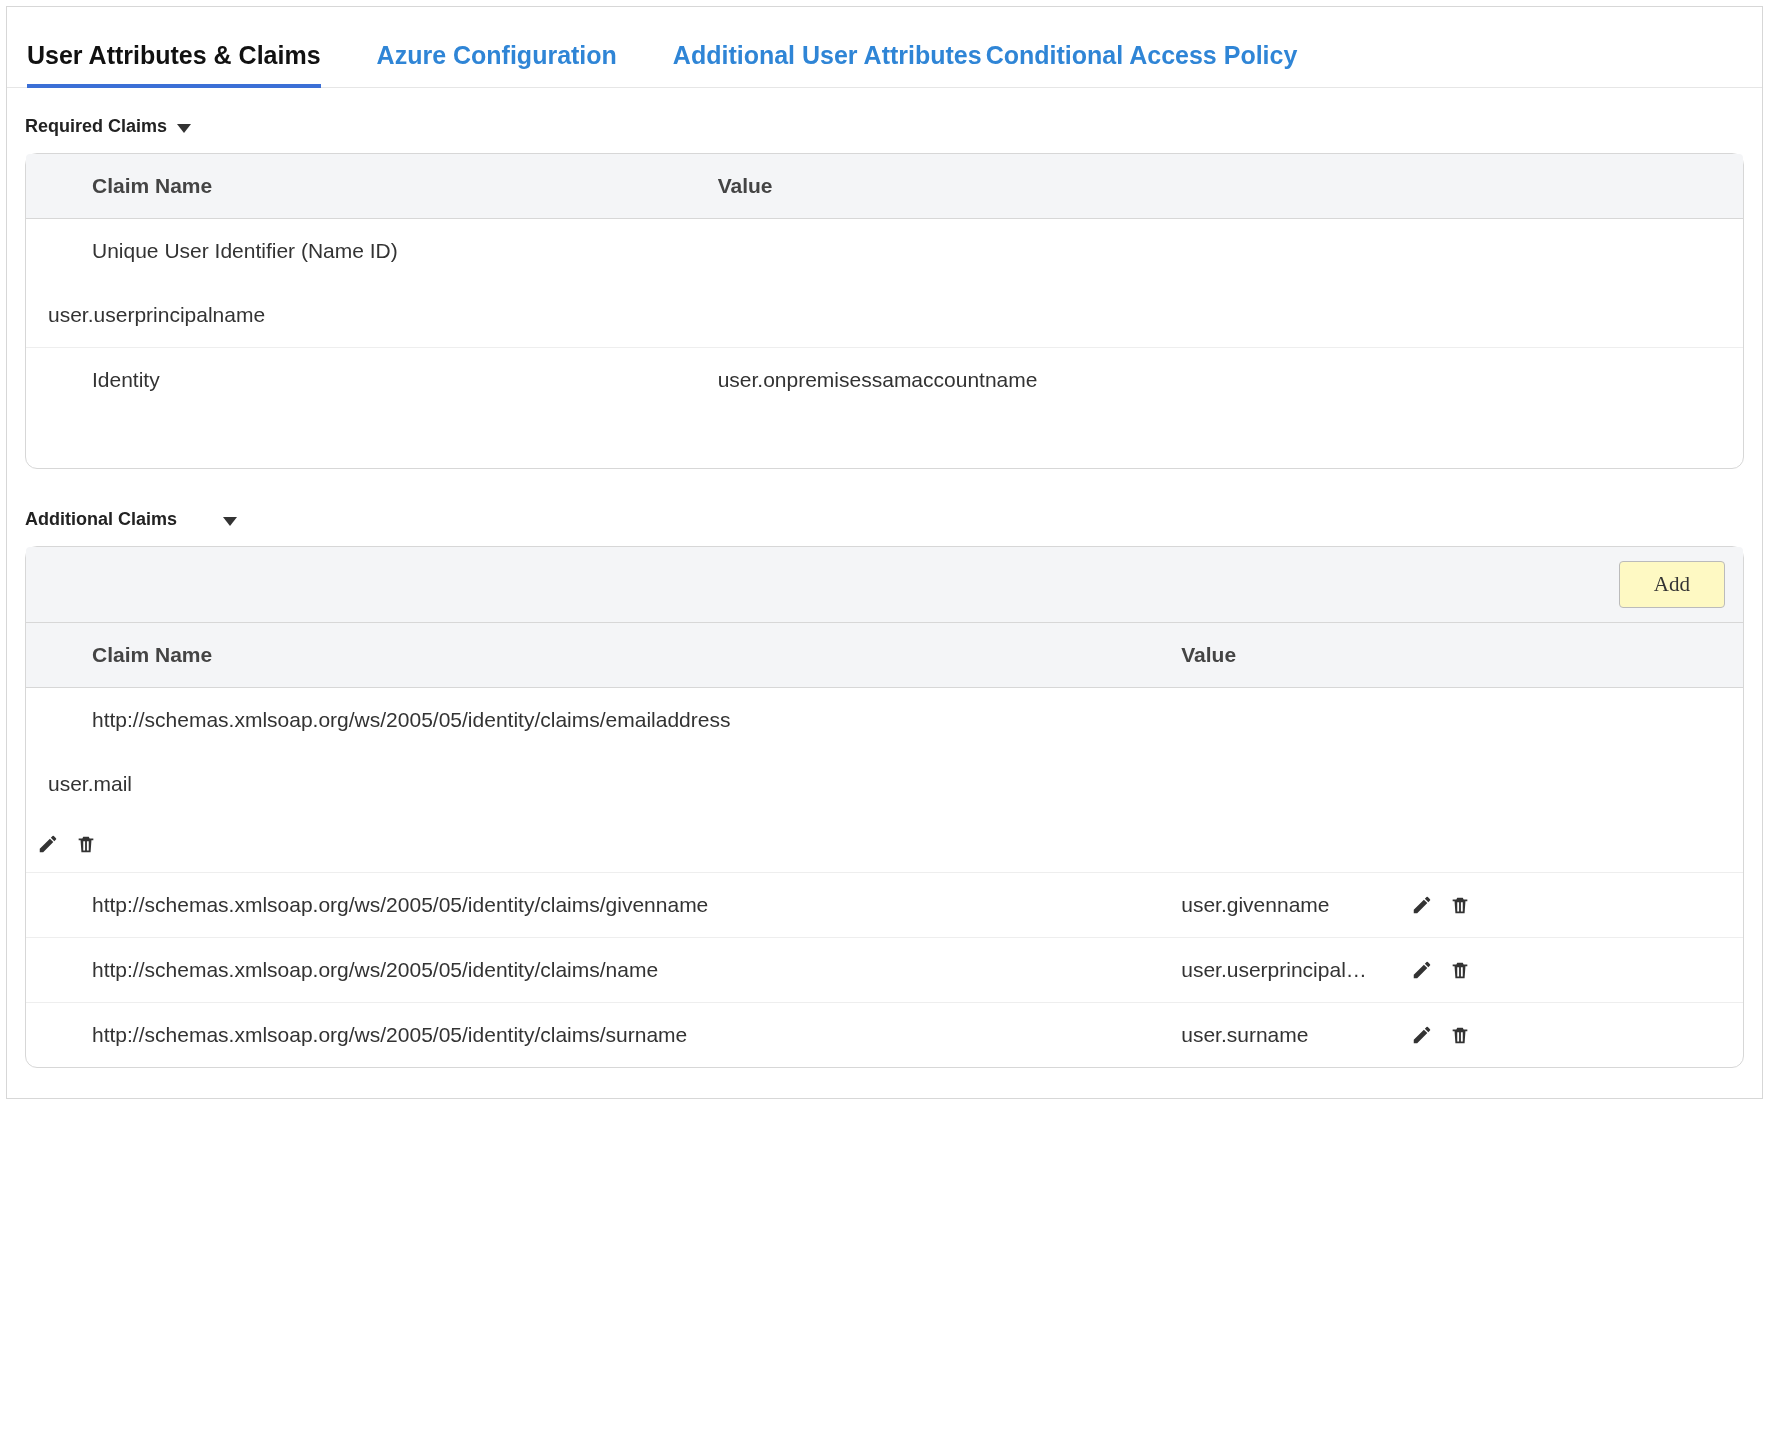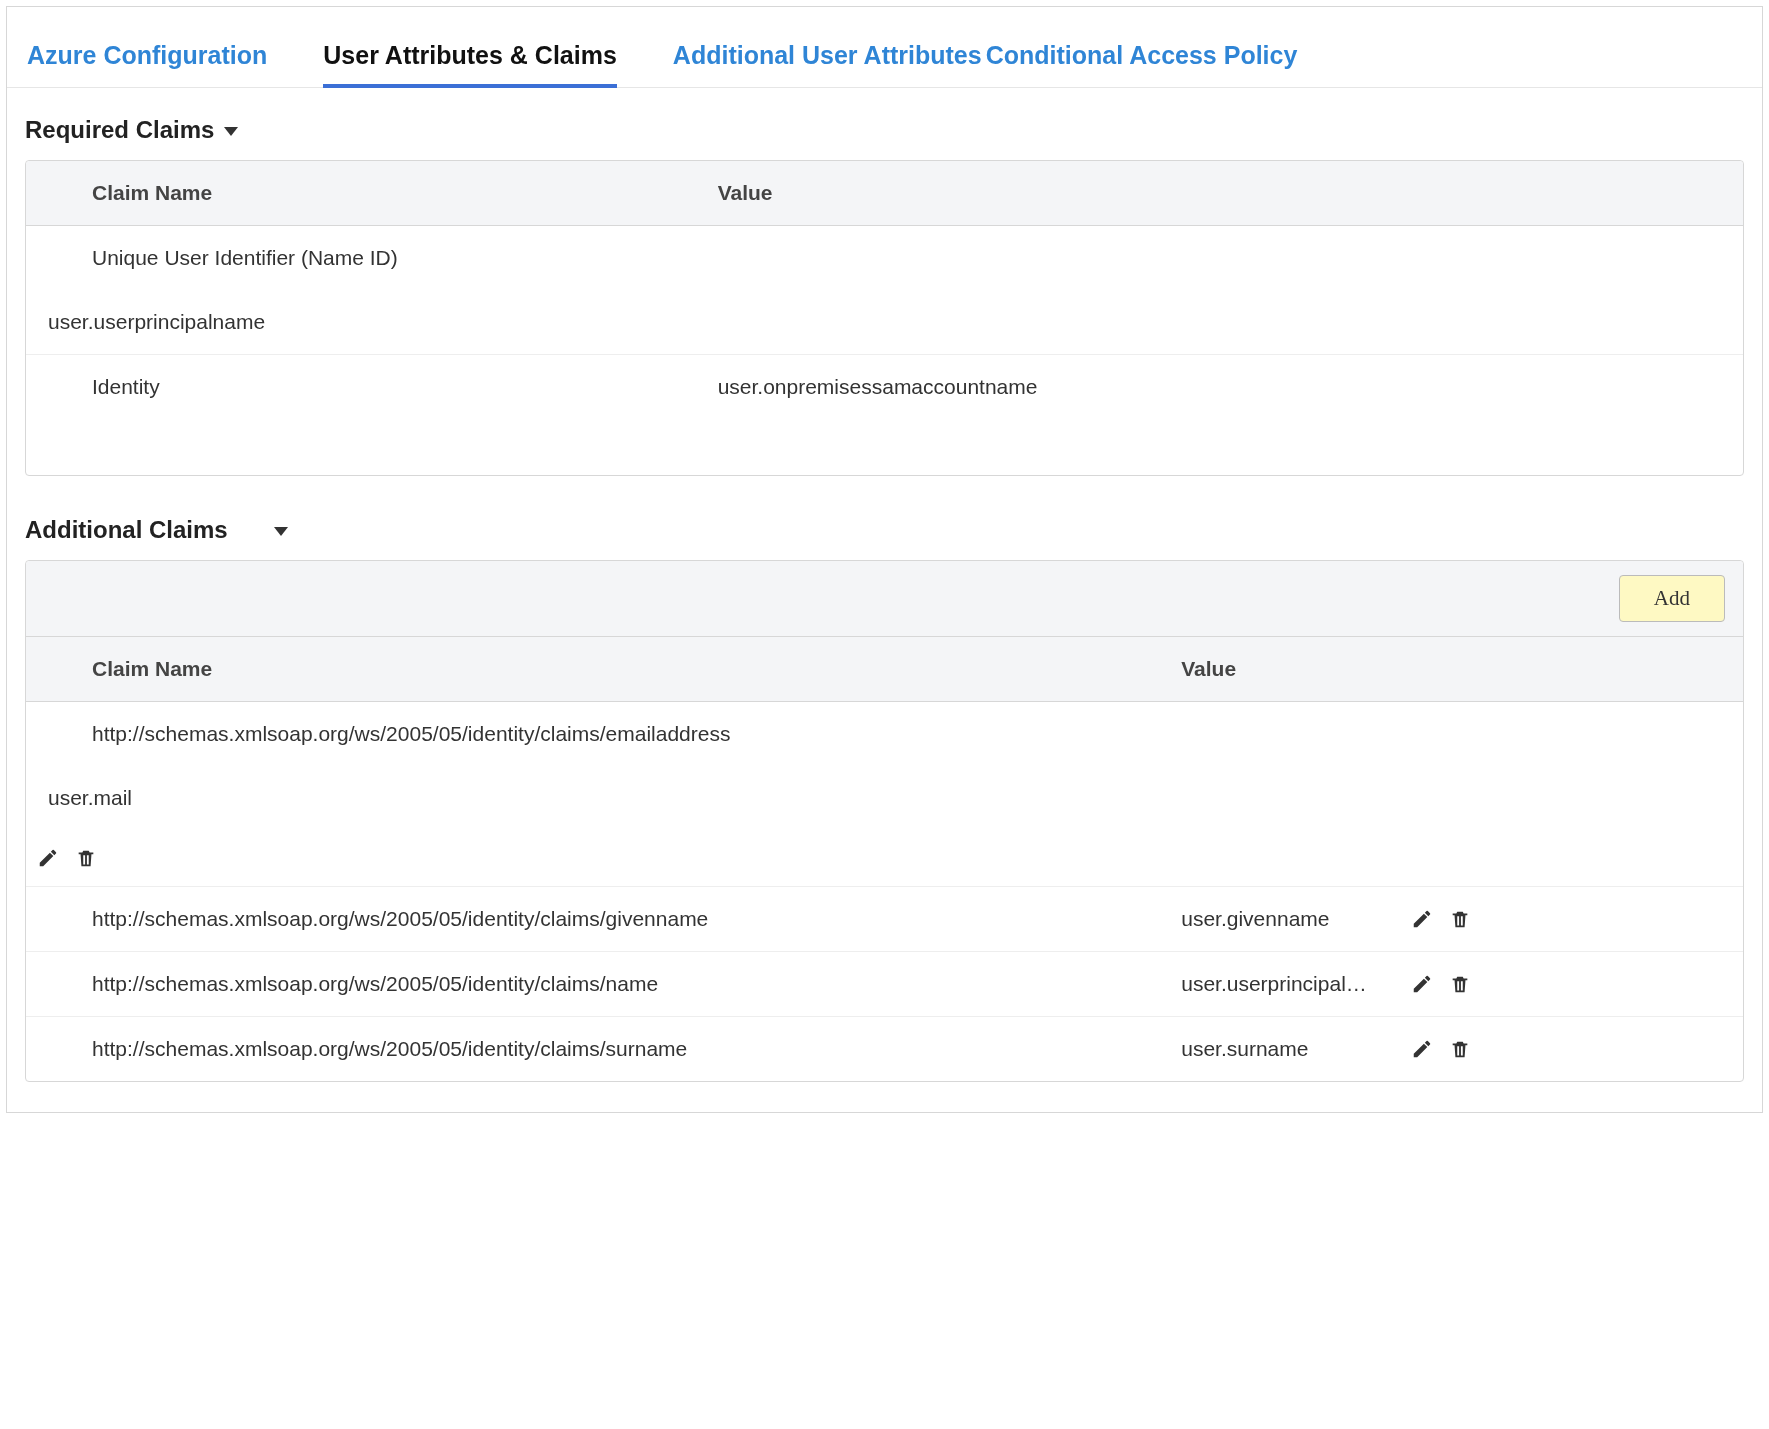--- a/index.html
+++ b/index.html
@@ -43,36 +43,36 @@
     font-size: 25px;
     font-weight: 700;
     color: #2f85d6;
     cursor: pointer;
     white-space: nowrap;
   }
   .section-header {
     display: flex;
     align-items: center;
     gap: 10px;
-    font-size: 24px;
+    font-size: 18px;
     font-weight: 700;
     color: #222;
     margin: 28px 18px 16px 18px;
   }
   .caret {
     width: 0; height: 0;
     border-left: 7px solid transparent;
     border-right: 7px solid transparent;
     border-top: 9px solid #333;
     margin-top: 3px;
   }
   .table-wrap {
     margin: 0 18px;
     border: 1px solid #d7d7d7;
-    border-radius: 4px;
+    border-radius: 12px;
     background: #fff;
   }
   .thead {
     display: flex;
     background: #f4f5f7;
     border-bottom: 1px solid #d7d7d7;
     border-radius: 4px 4px 0 0;
   }
   .cell {
     font-size: 21px;
@@ -126,22 +126,22 @@
     color: #333;
   }
   .icon-btn svg { width: 22px; height: 22px; fill: #333; }
 </style>
 </head>
 <body>
 
 <div class="frame">
 
   <div class="tabs">
+    <div class="tab active">User Attributes &amp; Claims</div>
     <div class="tab">Azure Configuration</div>
-    <div class="tab active">User Attributes &amp; Claims</div>
     <div class="tab-multi">
       <span class="tab-line">Additional User Attributes</span>
       <span class="tab-line">Conditional Access Policy</span>
     </div>
   </div>
 
   <div class="section-header">
     <span>Required Claims</span>
     <span class="caret"></span>
   </div>

